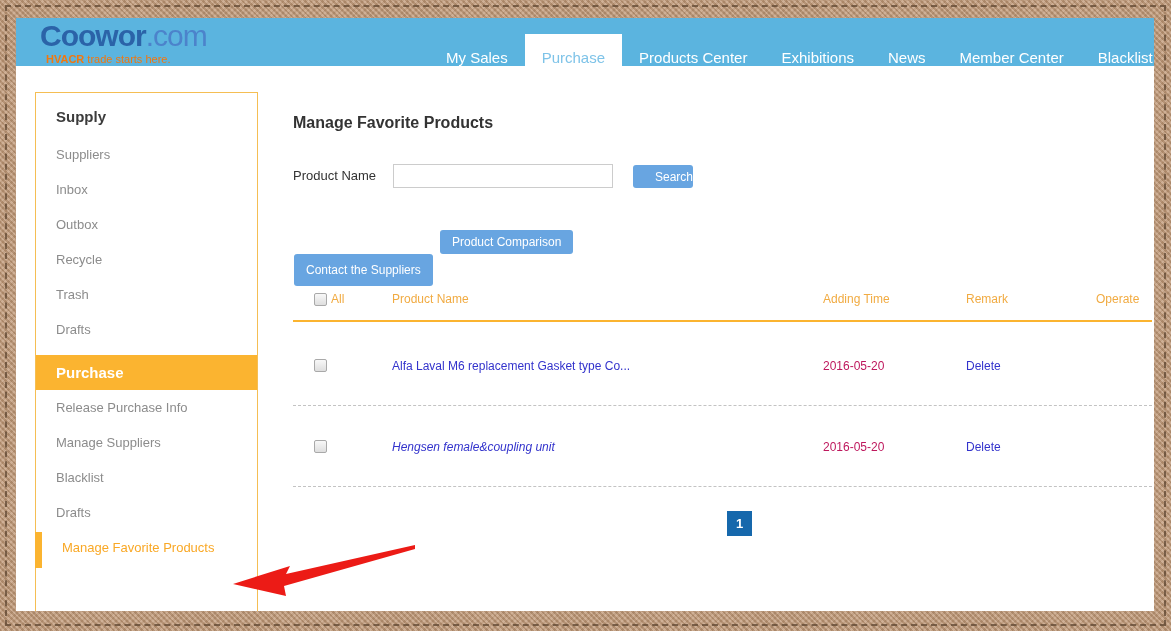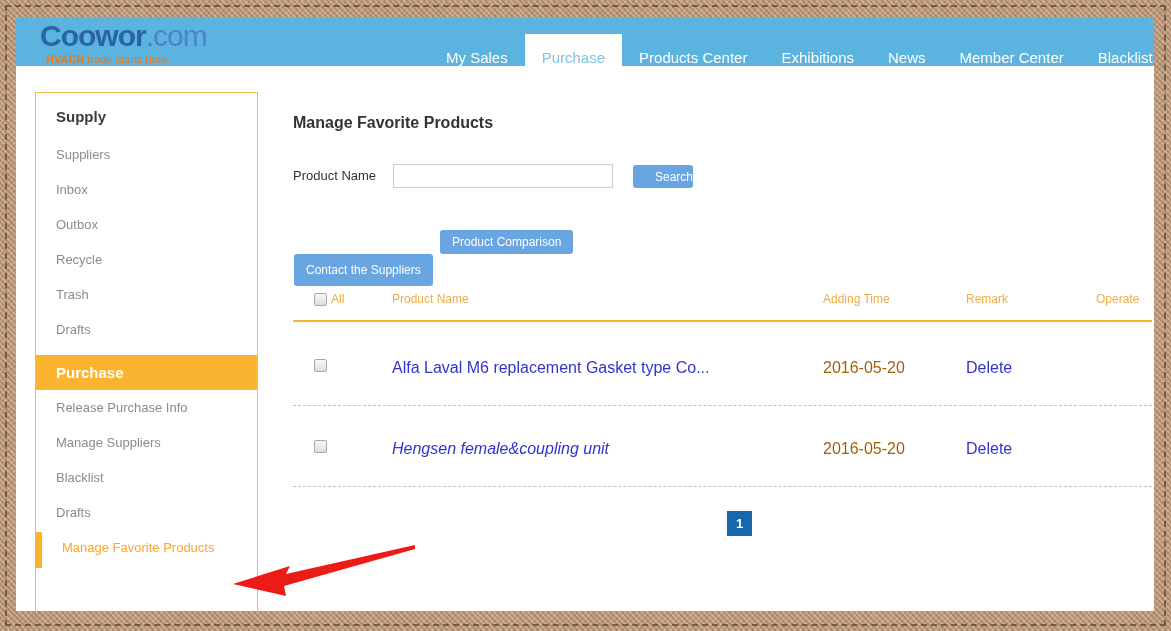--- a/index.html
+++ b/index.html
@@ -37,23 +37,23 @@
   .btn{display:inline-block;background:#68a5e1;color:#fff;border:none;border-radius:3px;font-size:12px;cursor:pointer;padding-left:22px;}
   .s-btn{position:absolute;left:617px;top:147px;width:60px;height:23px;}
   .a-btn1{position:absolute;left:278px;top:212px;height:32px;padding:4px 12px;margin-top:24px;}
   .a-btn2{position:absolute;left:424px;top:212px;height:24px;padding:0 12px;}
 
   
   .table{position:absolute;left:277px;right:0;top:270px;height:260px;}
   .th{position:absolute;top:4px;font-size:12px;color:#f1ab42;}
   .rule{position:absolute;left:0;right:2px;top:32px;height:2px;background:#fbb430;}
   .cb{position:absolute;left:21px;width:13px;height:13px;border:1px solid #a9a9a9;border-radius:2px;background:linear-gradient(#f8f8f8,#dedede);cursor:pointer;}
-  .cell{position:absolute;font-size:16px;}
+  .cell{position:absolute;font-size:12px;}
   .lnk{color:#3333cc;text-decoration:none;cursor:pointer;}
-  .date{color:#a16207;}
+  .date{color:#be185d;}
   .dash{position:absolute;left:0;right:2px;border-top:1px dashed #c3c3c3;}
   .pager{position:absolute;left:434px;top:223px;width:25px;height:25px;background:#1668ac;color:#fff;font-size:13px;font-weight:bold;text-align:center;line-height:25px;cursor:pointer;}
 
   .arrow-svg{position:absolute;left:208px;top:520px;pointer-events:none;}
 </style>
 </head>
 <body>
 
 <div class="frame">
   <div class="stitch"></div>

